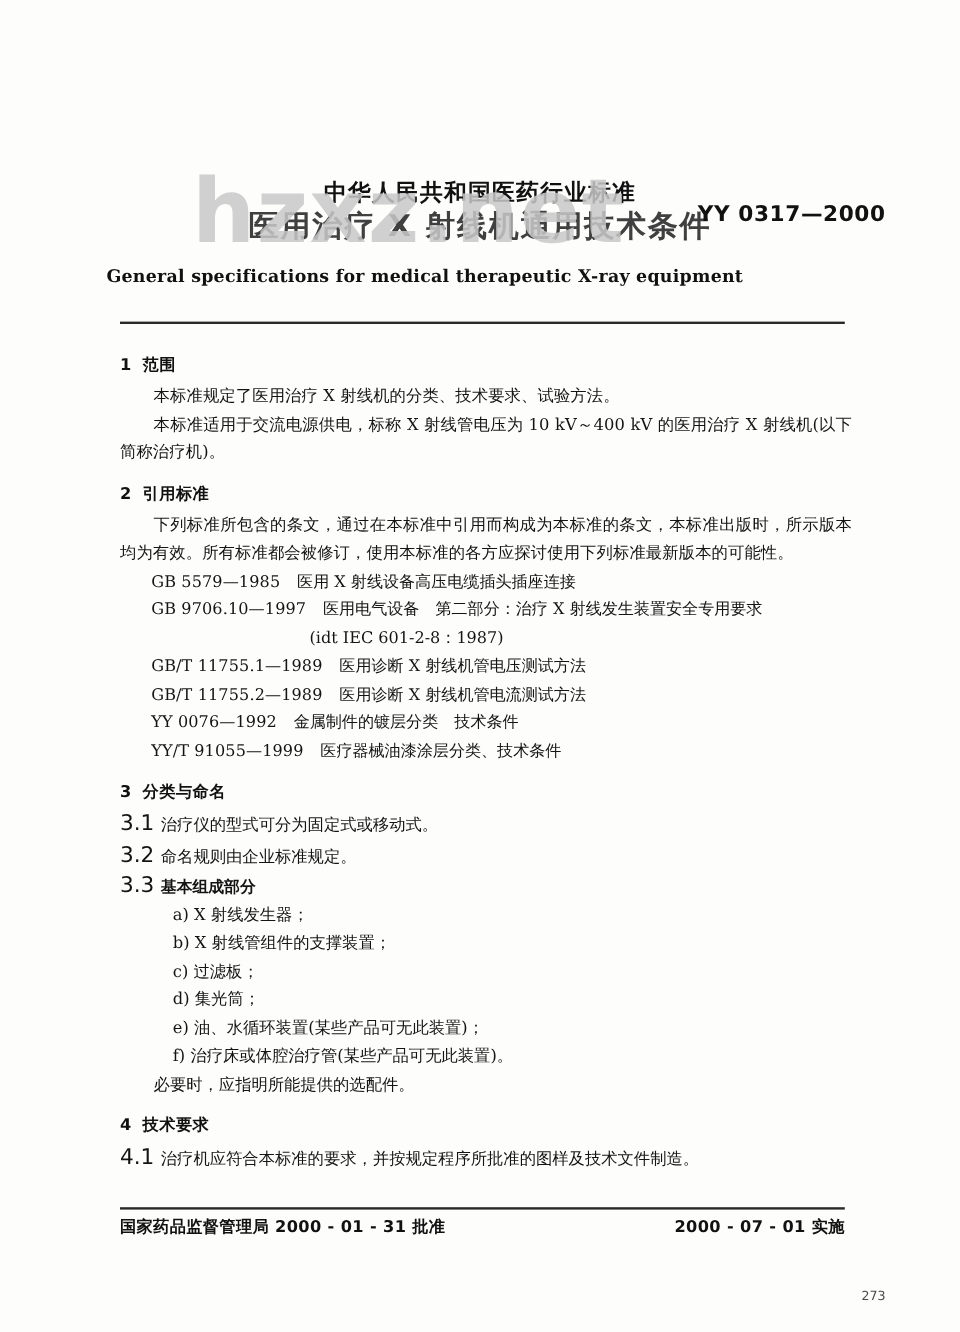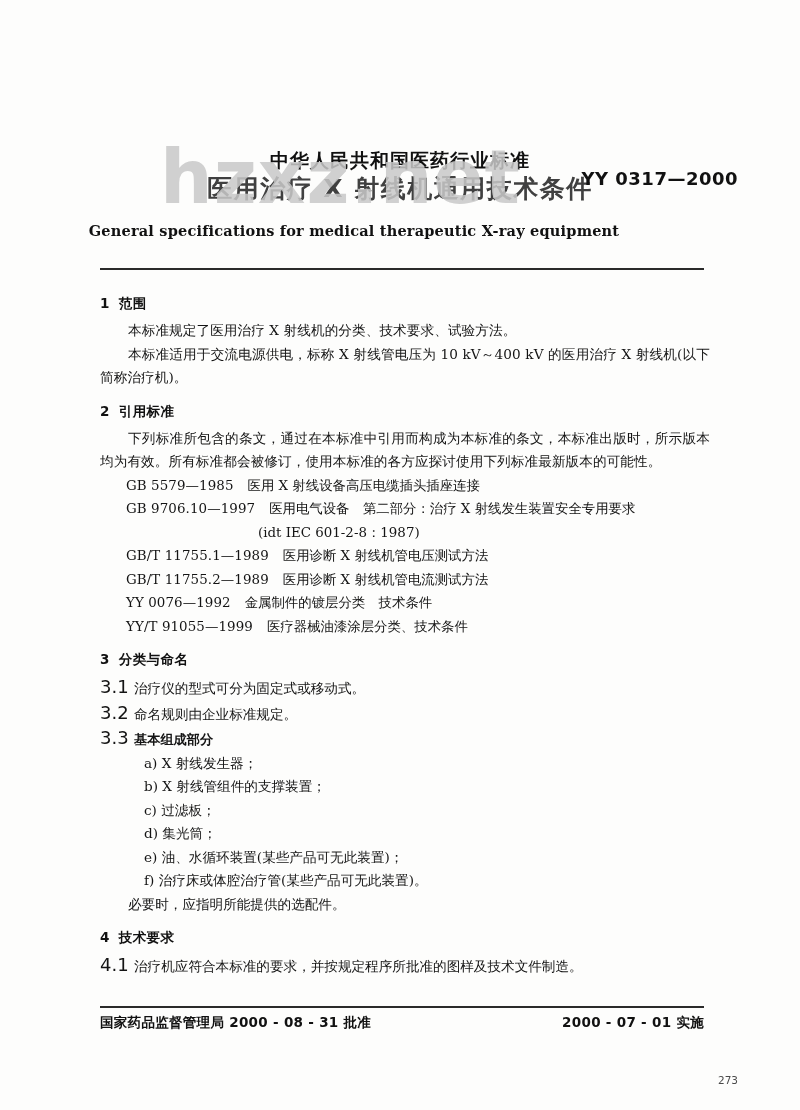--- a/index.html
+++ b/index.html
@@ -305,18 +305,18 @@
       <span class="num">4</span><span>技术要求</span>
     </div>
     <p class="clause">
       <span class="cnum">4.1</span><span class="ctext">治疗机应符合本标准的要求，并按规定程序所批准的图样及技术文件制造。</span>
     </p>
 
   </div>
 
   <div id="rule-bottom"></div>
   <div id="footer">
-    <div class="footer-text">国家药品监督管理局 2000 - 08 - 31 批准</div>
+    <div class="footer-text">国家药品监督管理局 2000 - 01 - 31 批准</div>
     <div class="footer-text">2000 - 07 - 01 实施</div>
   </div>
   <div id="page-number">273</div>
 
 </div>
 
 </body></html>

